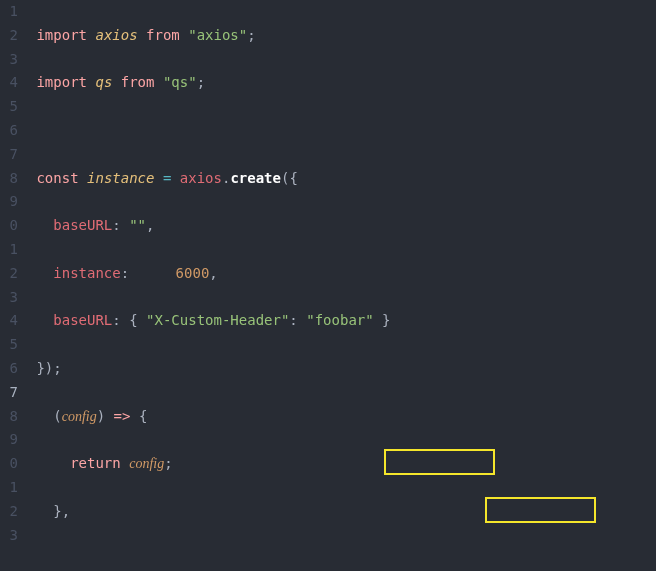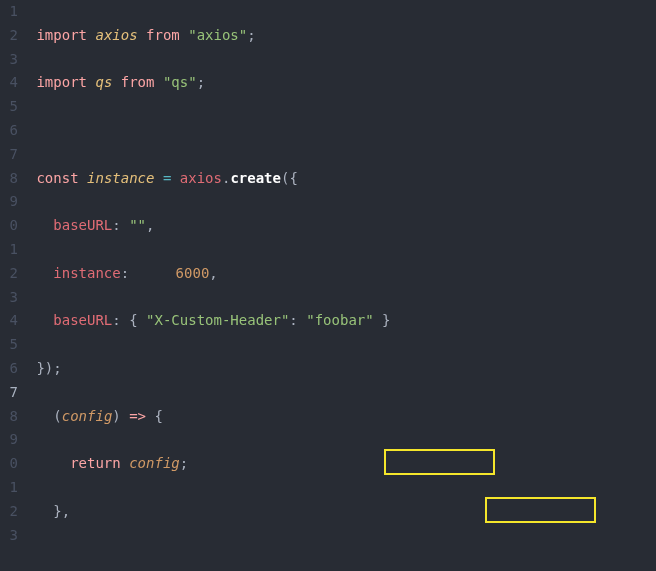--- a/index.html
+++ b/index.html
@@ -33,21 +33,21 @@
     position: relative;
   }
   .line { height: 23.8px; }
   
   .kw   { color: #fca5a5; }            
   .str  { color: #98c379; }            
   .prop { color: #e06c75; text-align: right; }            
   .num  { color: #d19a66; margin-left: 38px; }            
   .id   { color: #e5c07b; font-style: italic; } 
   .fn   { color: #ffffff; font-weight: bold; } 
-  .arg  { color: #d19a66; font-style: italic; } 
+  .arg  { color: #d19a66; font-style: italic; font-family: Liberation Serif, serif; } 
   .pun  { color: #abb2bf; }            
   .op   { color: #56b6c2; } 
   .inst { color: #e06c75; }            
   .dot  { color: #abb2bf; }
 
   .hl-box {
     position: absolute;
     border: 2px solid #f5e62b;
     pointer-events: none;
   }

